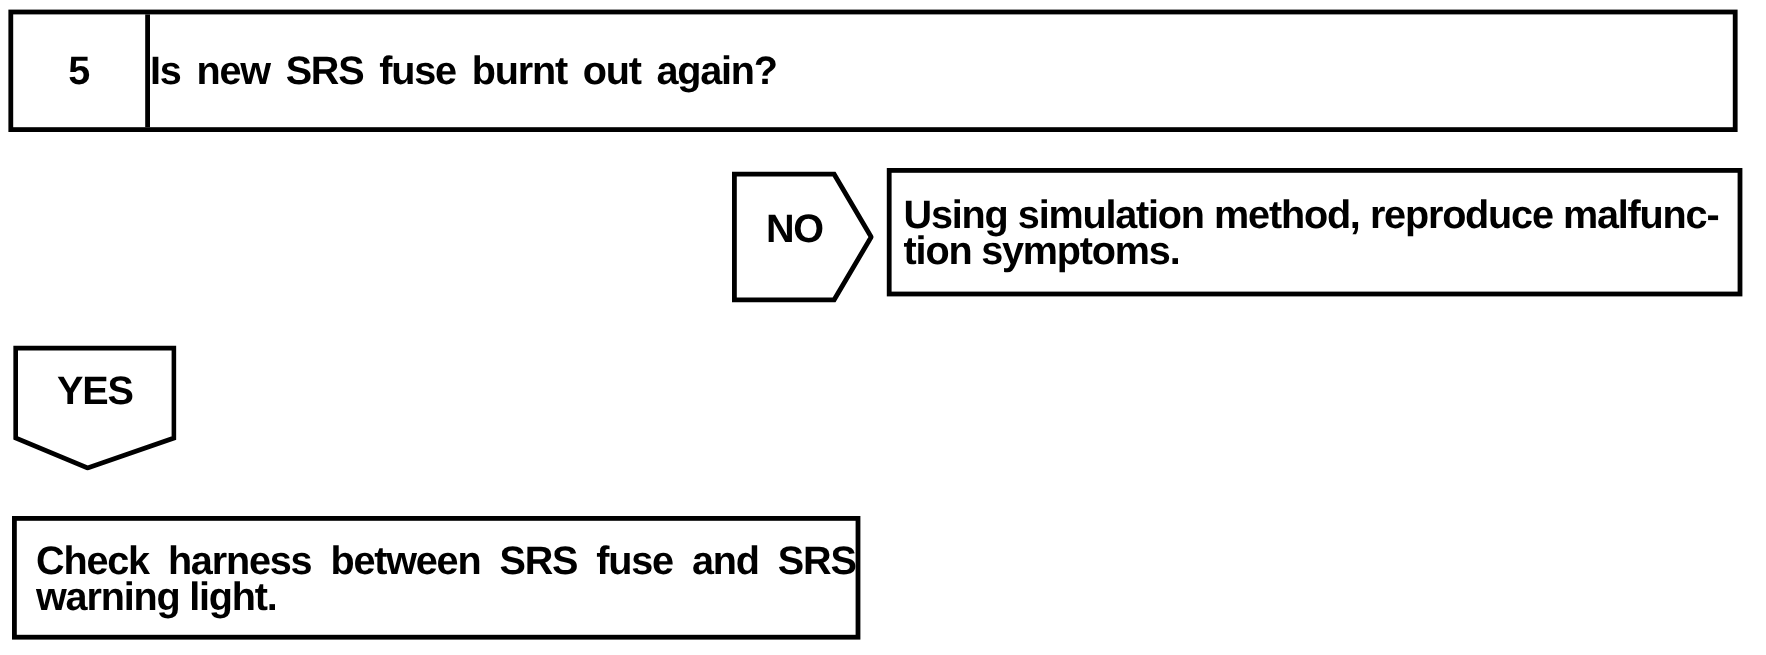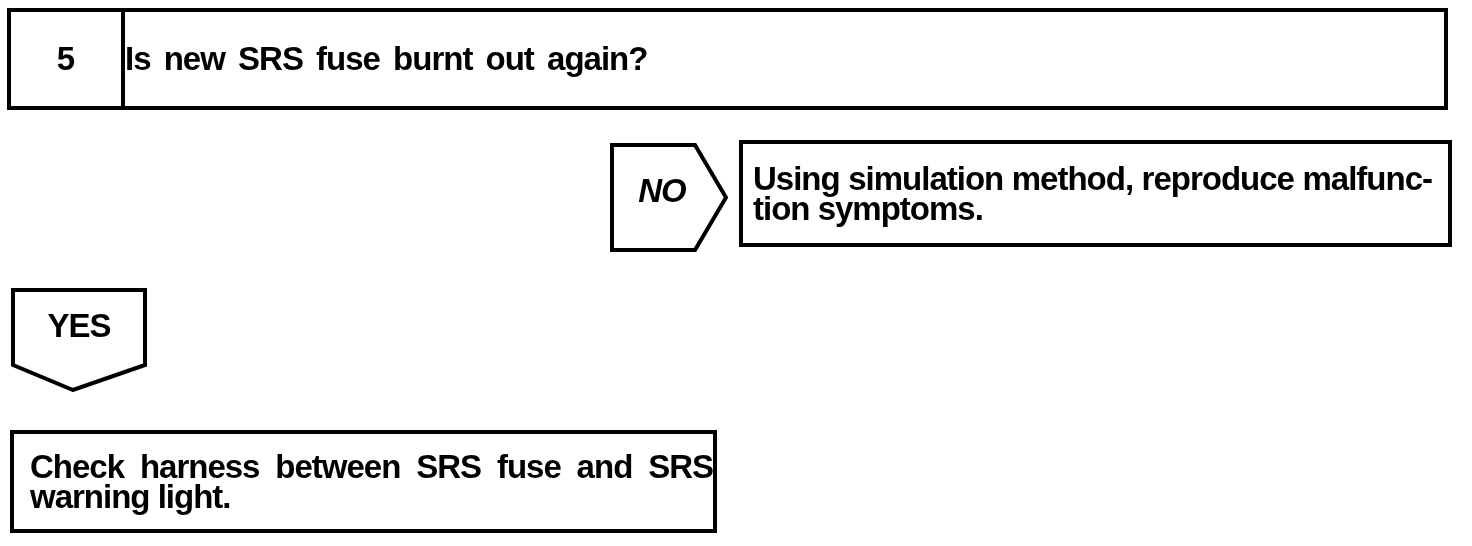--- a/index.html
+++ b/index.html
@@ -56,21 +56,21 @@
     left: 0; top: 0;
   }
   .pent-label {
     position: absolute;
     display: flex;
     align-items: center;
     justify-content: center;
     font-size: 33px;
     letter-spacing: -1px;
   }
-  .no-pentagon  { left: 610px; top: 143px; width: 118px; height: 109px; font-style: italic; }
+  .no-pentagon  { left: 610px; top: 143px; width: 118px; height: 109px; }
   .no-pentagon .pent-label  { left: 0; top: 6px; width: 104px; height: 84px; }
   .yes-pentagon { left: 11px; top: 288px; width: 164px; height: 104px; }
   .yes-pentagon .pent-label { left: 0; top: 0; width: 136px; height: 76px; }
   
   .action-box {
     position: absolute;
     border: 4px solid #000;
     box-sizing: border-box;
     font-size: 33px;
     line-height: 30px;

